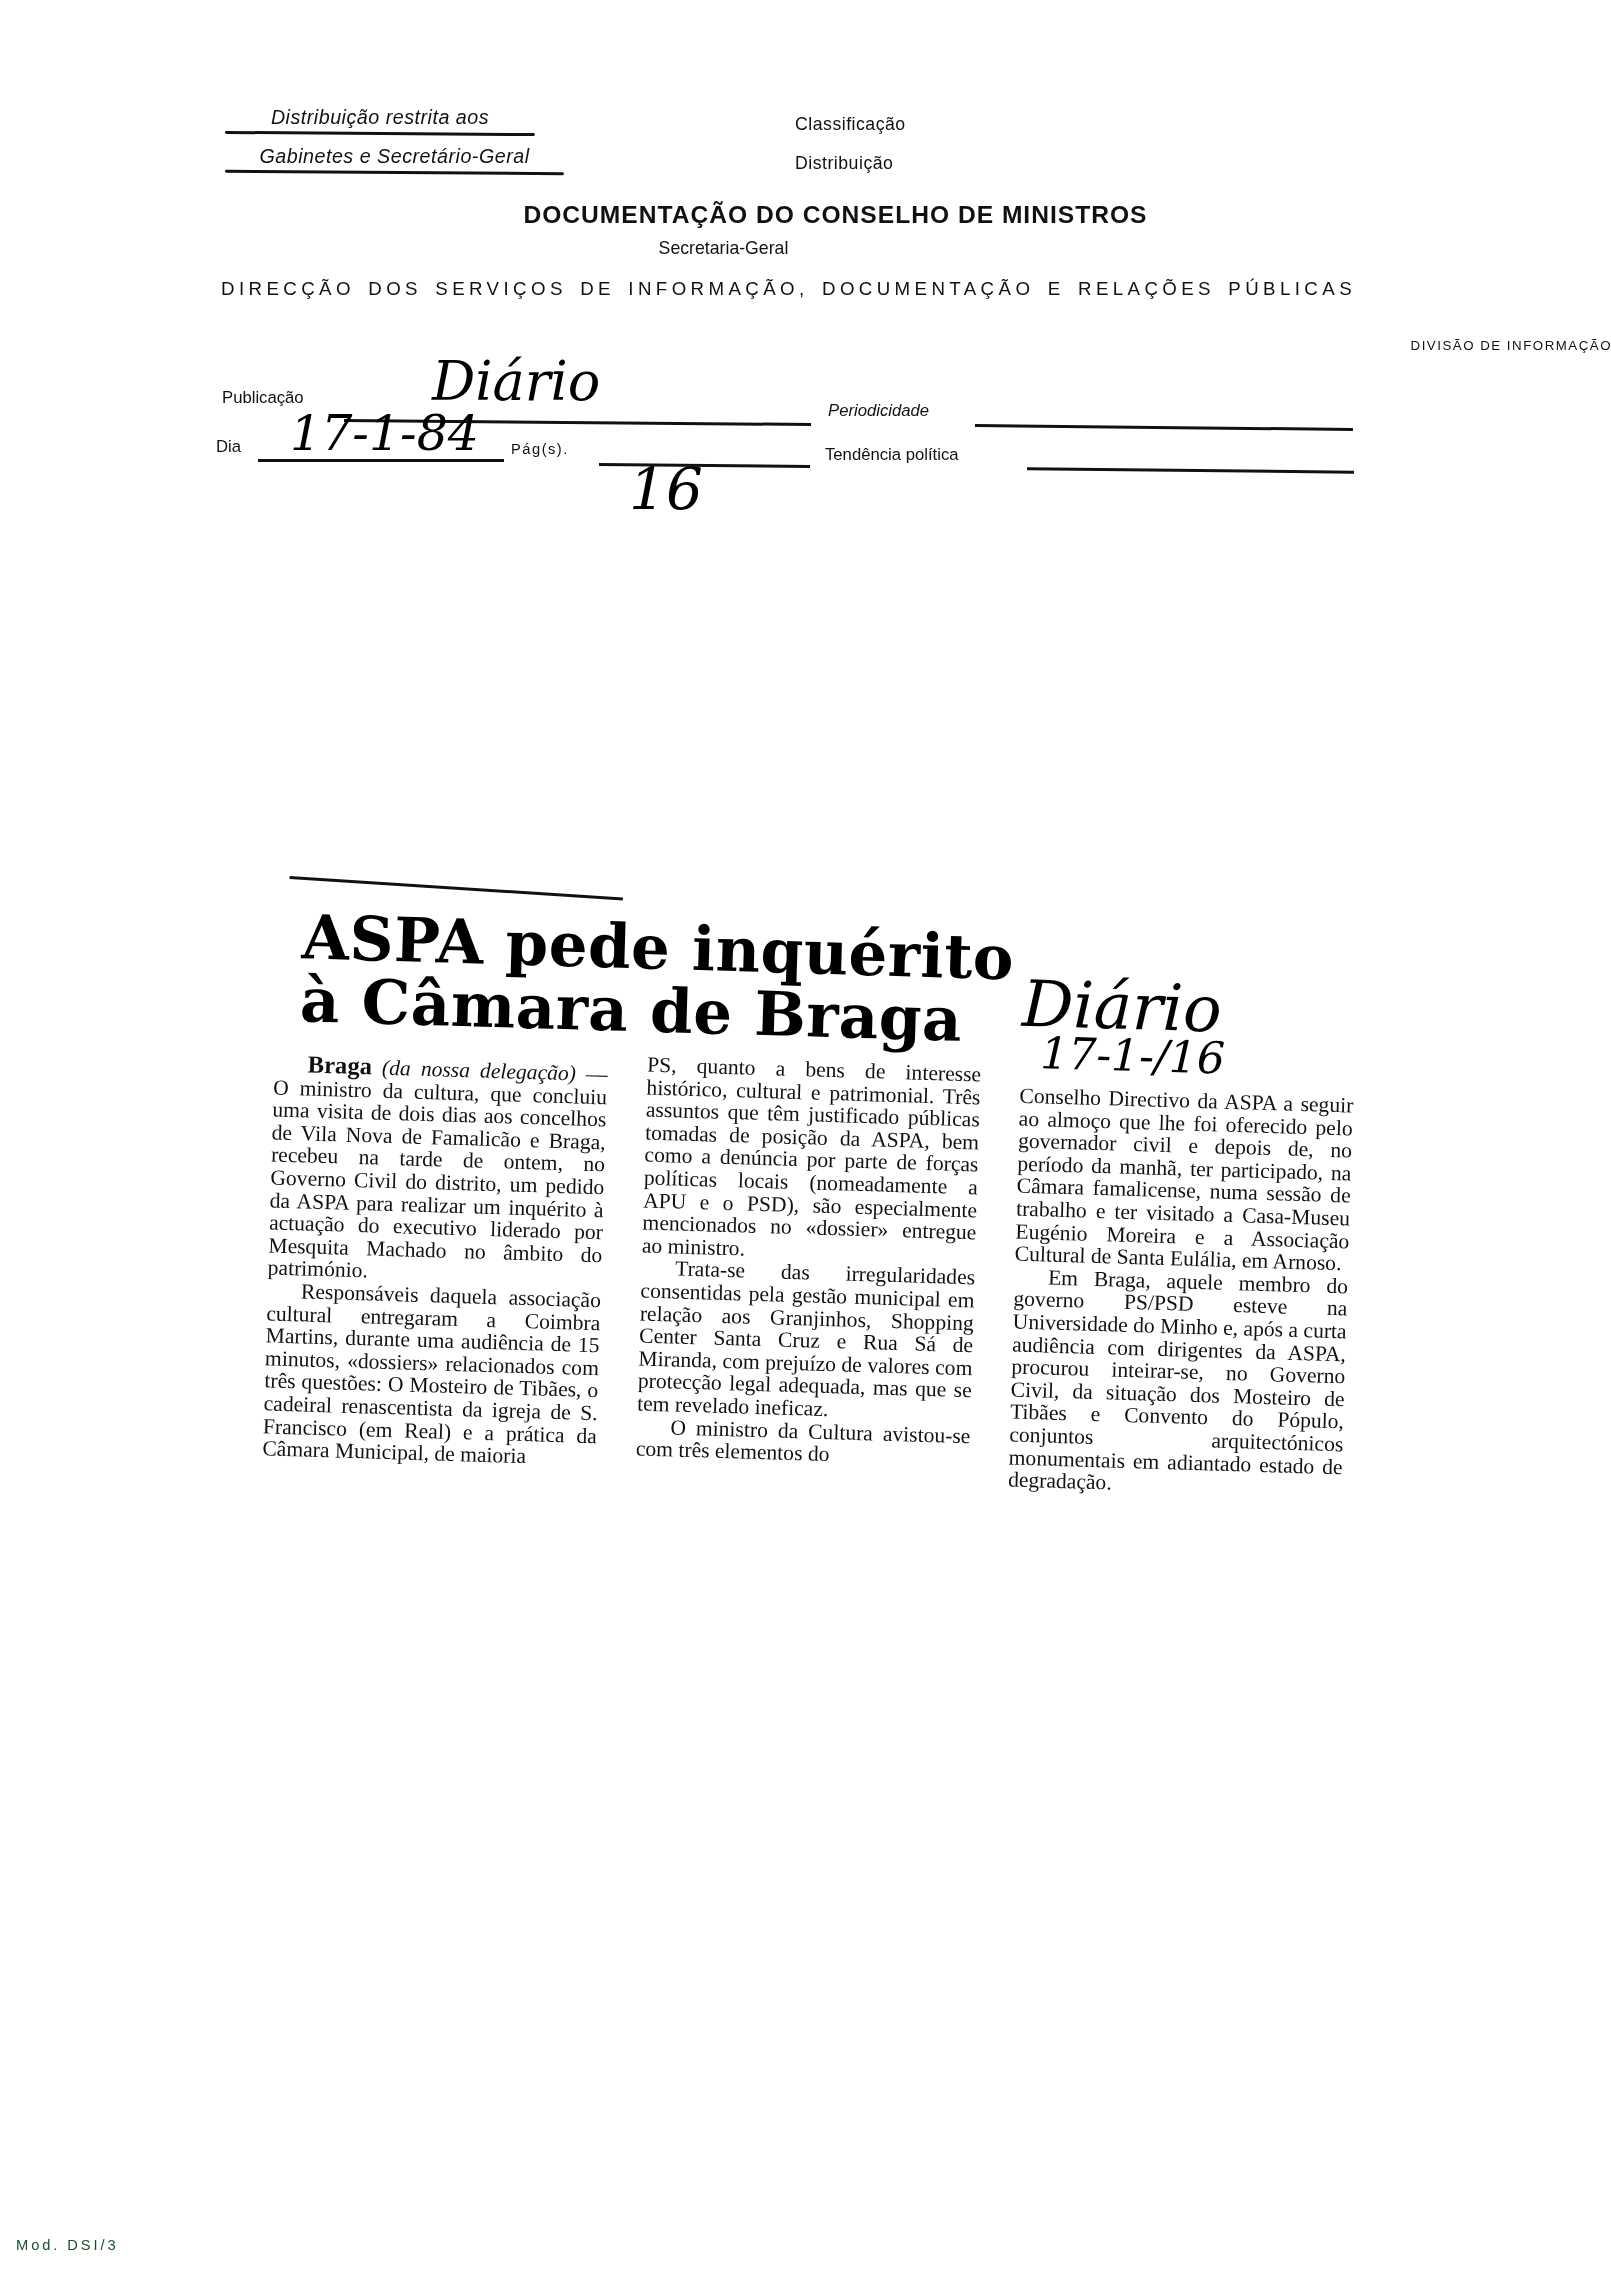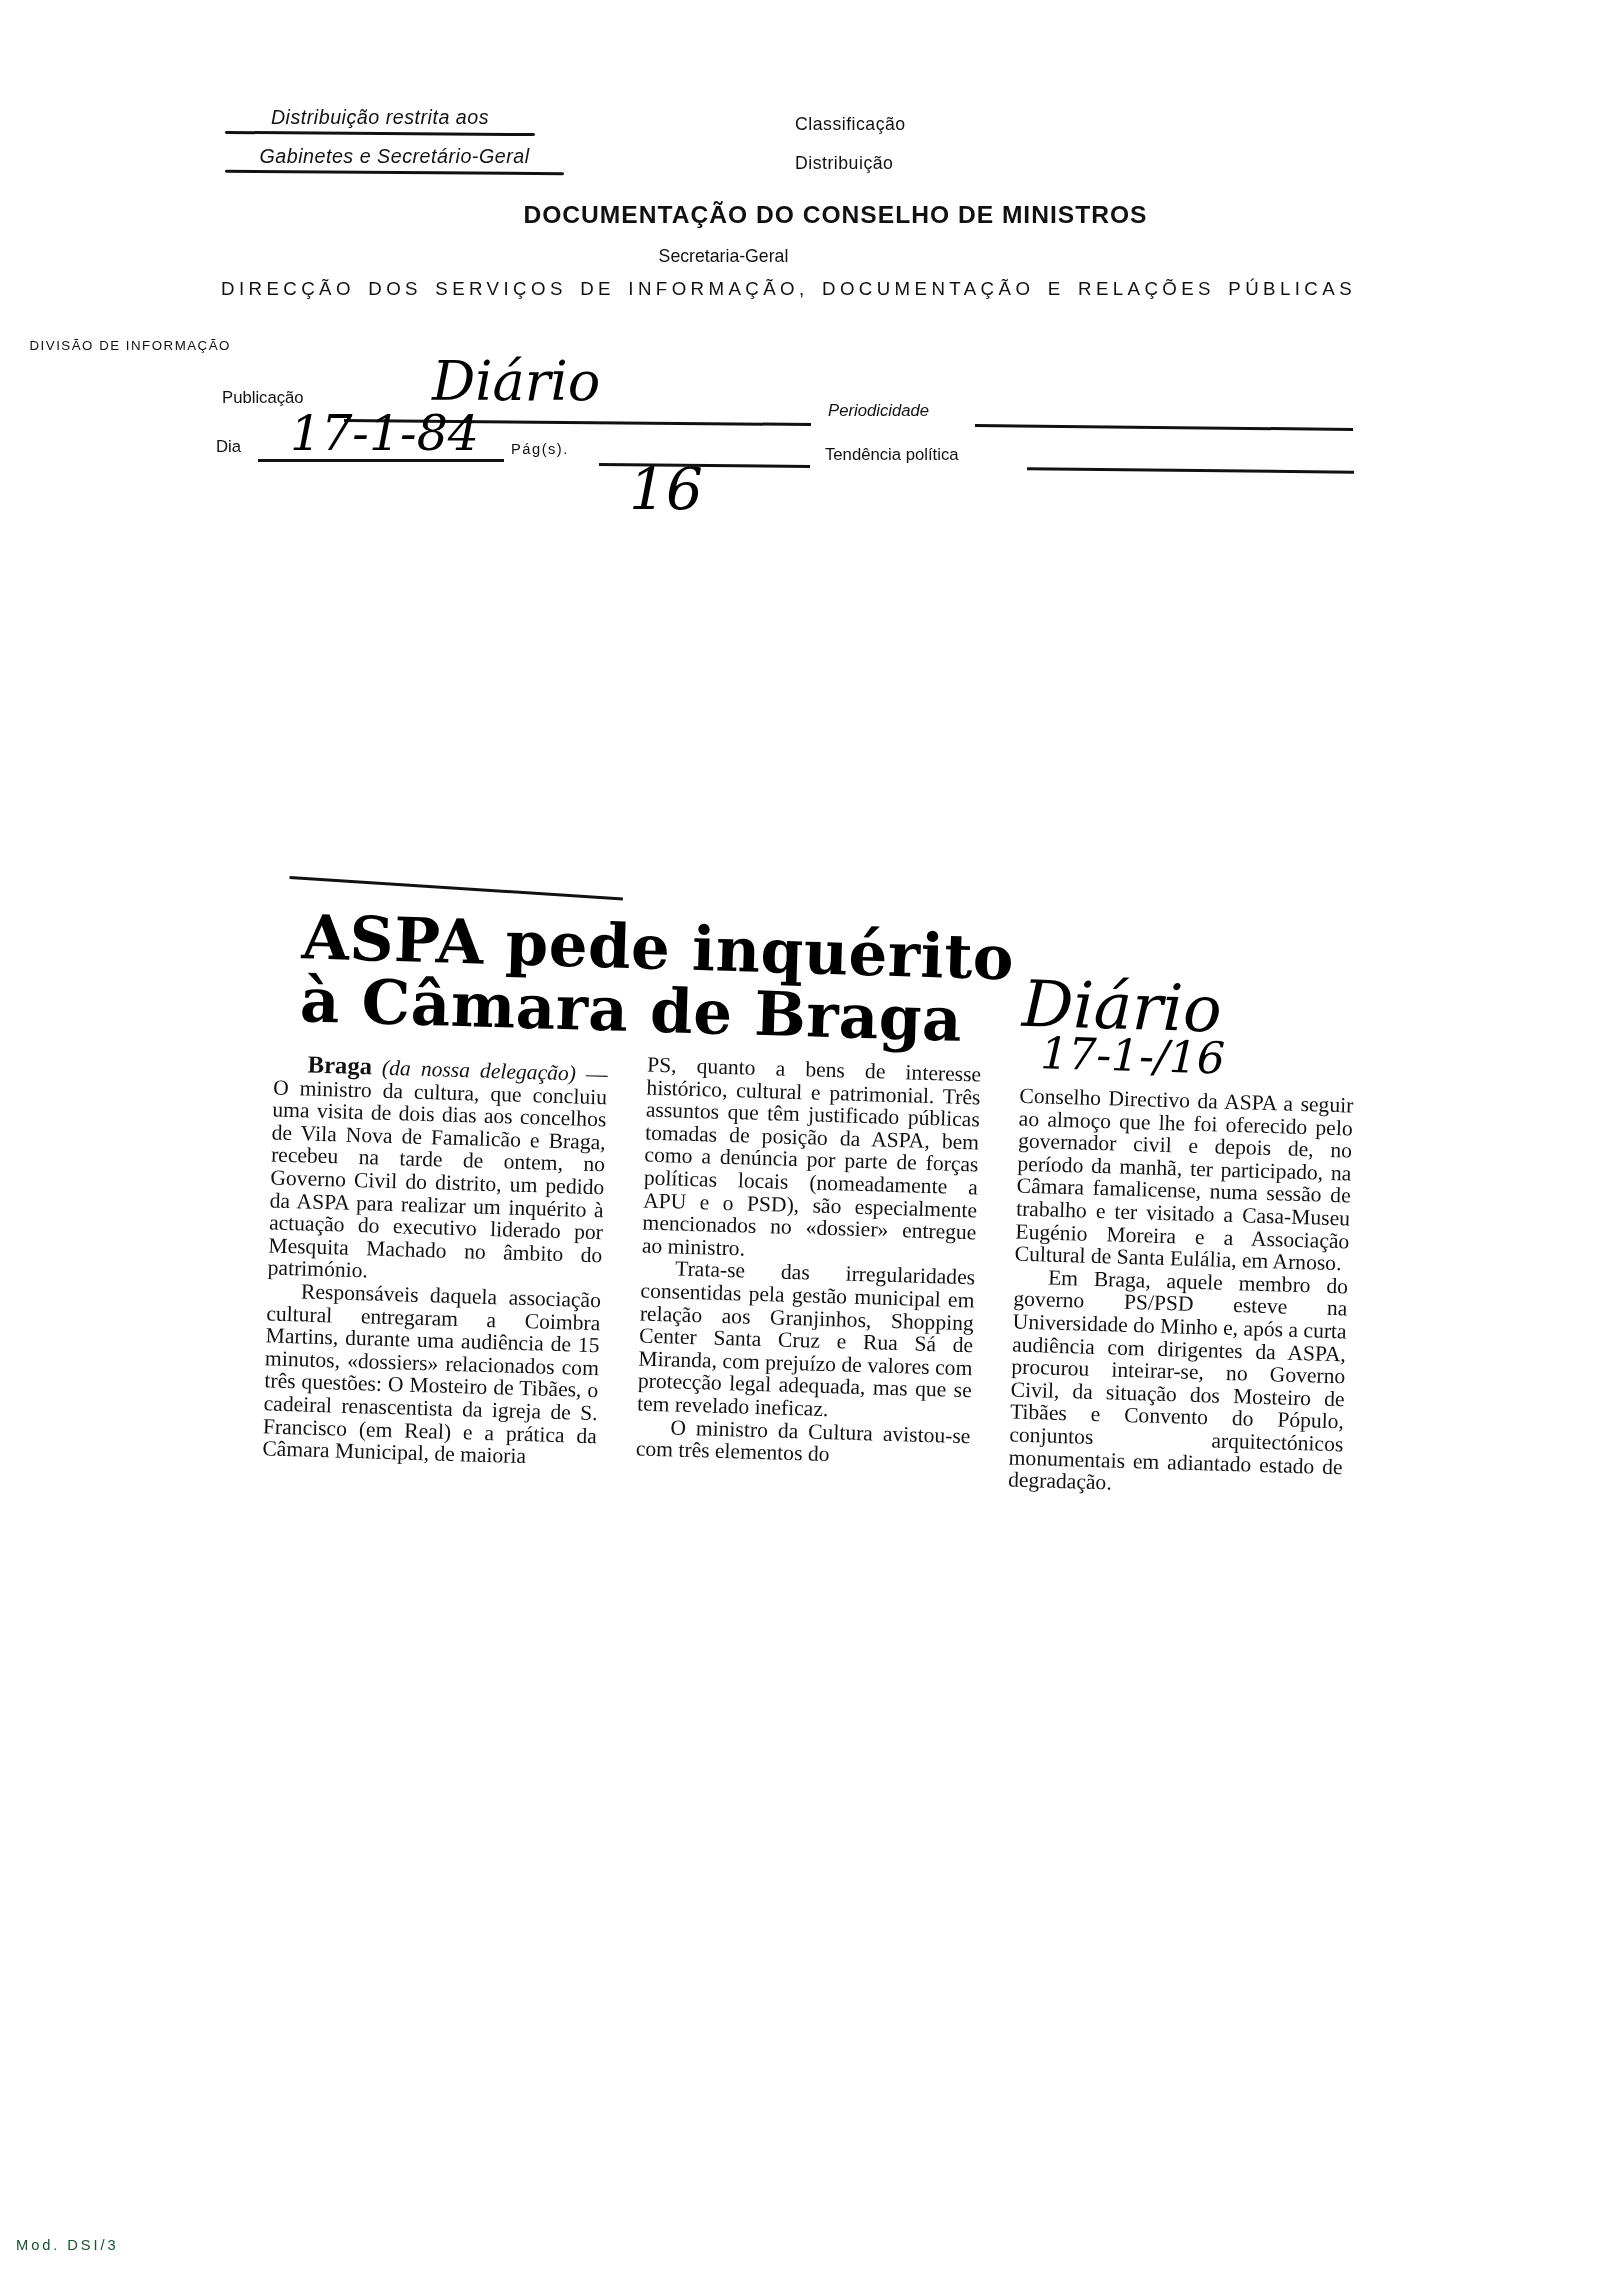--- a/index.html
+++ b/index.html
@@ -13,23 +13,23 @@
     .restrict { left: 225px; font-style: italic; font-size: 19.7px; letter-spacing: 0.5px; text-align: center; }
     .restrict .ul { display:block; height: 3.4px; background:#111; margin-top: 2.9px; border-radius: 1.5px; transform: rotate(0.4deg); }
     #restrict1 { top: 106px; width: 310px; }
     #restrict2 { top: 145px; width: 339px; }
 
     .rlabel { font-size: 17.7px; left: 795px; letter-spacing: 0.5px; }
     #classificacao { top: 114px; }
     #distribuicao { top: 153px; text-align: center; }
 
     #org-title { top: 201px; left: 0; width: 1612px; text-align: center; font-size: 24.6px; font-weight: bold; letter-spacing: 1px; padding-left: 59px; box-sizing: border-box; }
-    #secretaria { top: 246px; left: 0; width: 1388px; text-align:center; font-size: 17.7px; padding-left: 59px; box-sizing: border-box; }
+    #secretaria { top: 238px; left: 0; width: 1388px; text-align:center; font-size: 17.7px; padding-left: 59px; box-sizing: border-box; }
     #direccao { top: 278px; left: 221px; width: 1135px; font-size: 18.7px; letter-spacing: 4.4px; display:flex; justify-content: space-between; }
-    #divisao { top: 338px; left: 0; width: 1612px; text-align:left; font-size: 13.3px; letter-spacing: 1.5px; padding-left: 29.5px; box-sizing: border-box; }
+    #divisao { top: 338px; left: 0; width: 1612px; text-align:right; font-size: 13.3px; letter-spacing: 1.5px; padding-left: 29.5px; box-sizing: border-box; }
 
     .field-label { font-size: 16.7px; }
     .field-line { height: 2.5px; background:#111; }
     .hand { font-family: "DejaVu Serif", serif; font-style: italic; font-size: 54px; color:#000; line-height: 1; }
 
     #pub-label { top: 388px; left: 222px; }
     #pub-line { top: 421px; left: 344px; width: 467px; transform: rotate(0.5deg); }
     #pub-hand { top: 355px; left: 432px; }
     #per-label { top: 401px; left: 828px; font-style: italic; }
     #per-line { top: 426px; left: 975px; width: 378px; transform: rotate(0.6deg); }

